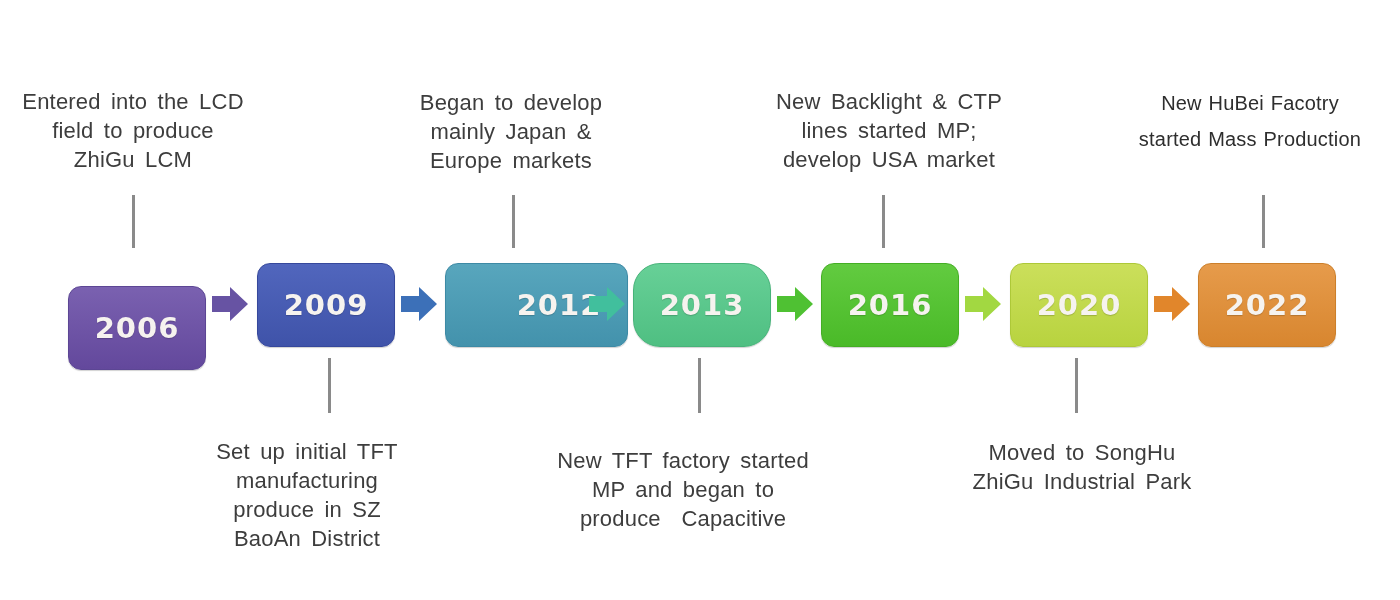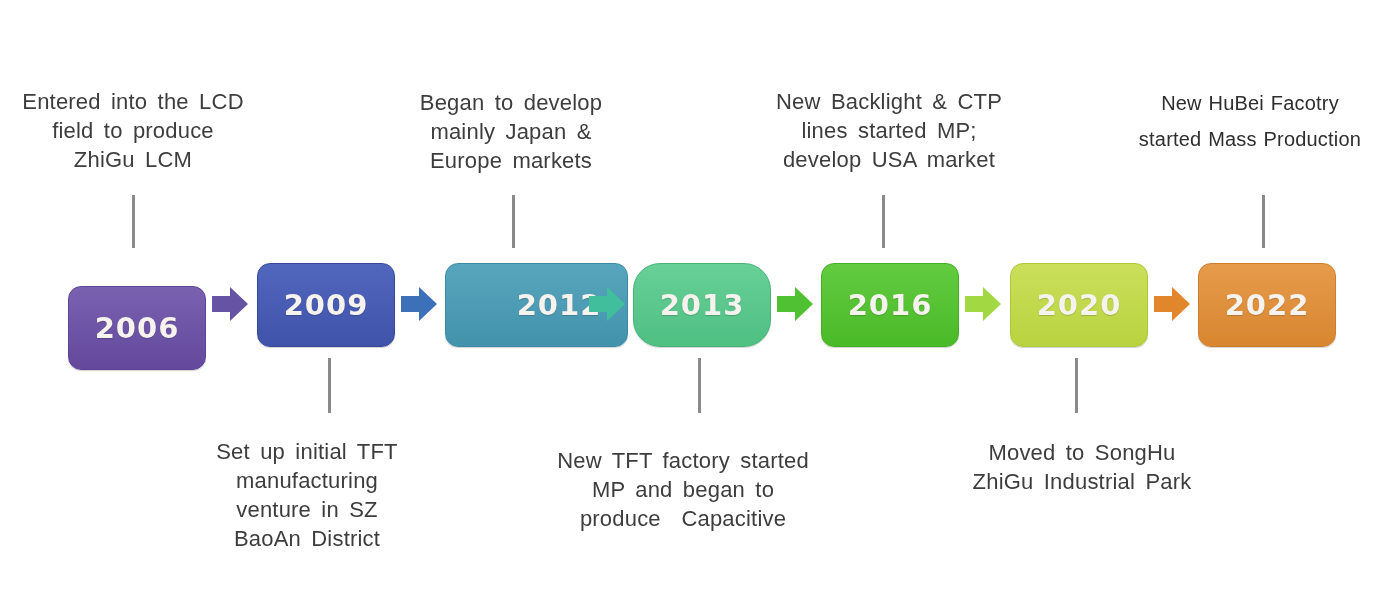--- a/index.html
+++ b/index.html
@@ -134,21 +134,21 @@
     <polygon points="0,9 18,9 18,0 36,17 18,34 18,25 0,25" fill="#e1862b"></polygon>
   </svg>
 
   <div class="connector below" style="left: 328px; background: rgb(138, 138, 138);"></div>
   <div class="connector below" style="left: 698px; background: rgb(138, 138, 138);"></div>
   <div class="connector below" style="left: 1075px; background: rgb(138, 138, 138);"></div>
 
   <div class="desc" style="left:187px; top:437px; width:240px;">
     <span>Set up initial TFT</span>
     <span>manufacturing</span>
-    <span>venture in SZ</span>
+    <span>produce in SZ</span>
     <span>BaoAn District</span>
   </div>
 
   <div class="desc" style="left:543px; top:434px; width:280px;margin-top:12px;">
     <span>New TFT factory started</span>
     <span>MP and began to</span>
     <span>produce &nbsp;Capacitive</span>
   </div>
 
   <div class="desc" style="left:932px; top:438px; width:300px;">

